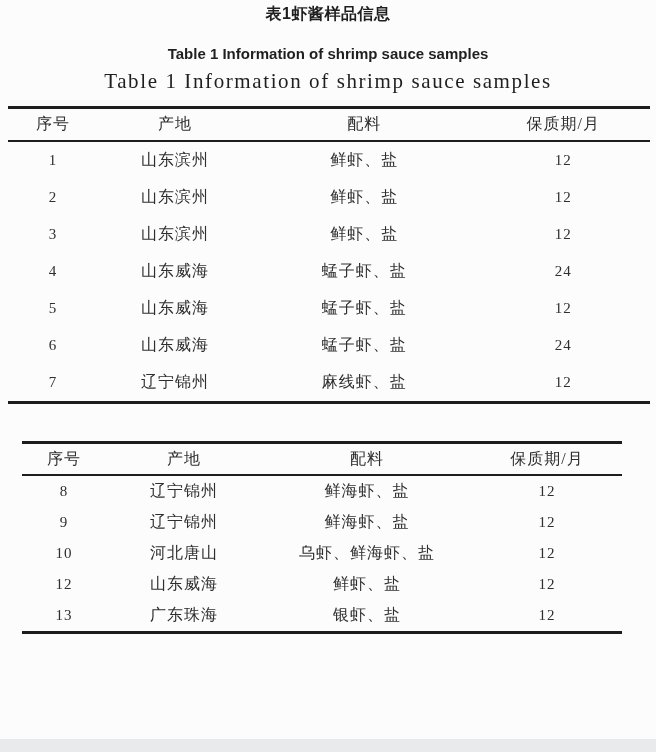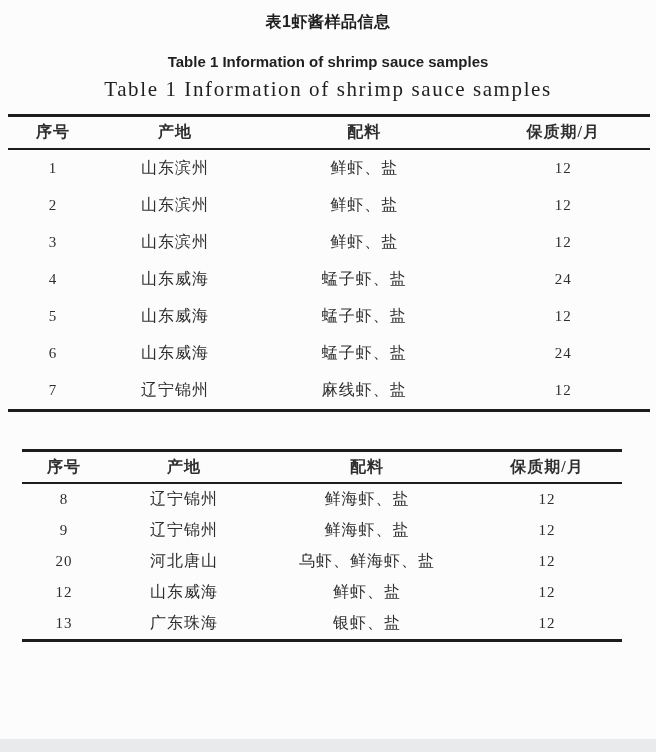--- a/index.html
+++ b/index.html
@@ -9,21 +9,21 @@
     font-family: "Liberation Sans", sans-serif;
     color: #2e2e2e;
     overflow: hidden;
   }
   .page {
     position: relative;
     width: 656px; height: 752px;
     background: #fcfcfc;
   }
   .title-cn {
-    padding-top: 12px;
+    padding-top: 4px;
     text-align: center;
     font-size: 16px;
     font-weight: bold;
     line-height: 20px;
     color: #1f1f1f;
     letter-spacing: 0.5px;
   }
   .title-en-bold {
     margin-top: 21px;
     text-align: center;
@@ -44,21 +44,21 @@
   }
   table {
     border-collapse: collapse;
     table-layout: fixed;
     font-family: "Liberation Serif", serif;
     font-size: 16px;
     color: #2e2e2e;
   }
   .tbl { border-top: 3px solid #1d1d1d; border-bottom: 3px solid #1d1d1d; }
   .tbl th {
-    font-weight: bold;
+    font-weight: normal;
     border-bottom: 2px solid #1d1d1d;
     text-align: center;
     vertical-align: middle;
     letter-spacing: 1px;
     padding: 0;
   }
   .tbl td {
     text-align: center;
     vertical-align: middle;
     letter-spacing: 1px;
@@ -172,21 +172,21 @@
           <td>鲜海虾、盐</td>
           <td class="num-cell">12</td>
         </tr>
         <tr>
           <td class="num-cell">9</td>
           <td>辽宁锦州</td>
           <td>鲜海虾、盐</td>
           <td class="num-cell">12</td>
         </tr>
         <tr>
-          <td class="num-cell">20</td>
+          <td class="num-cell">10</td>
           <td>河北唐山</td>
           <td>乌虾、鲜海虾、盐</td>
           <td class="num-cell">12</td>
         </tr>
         <tr>
           <td class="num-cell">12</td>
           <td>山东威海</td>
           <td>鲜虾、盐</td>
           <td class="num-cell">12</td>
         </tr>

